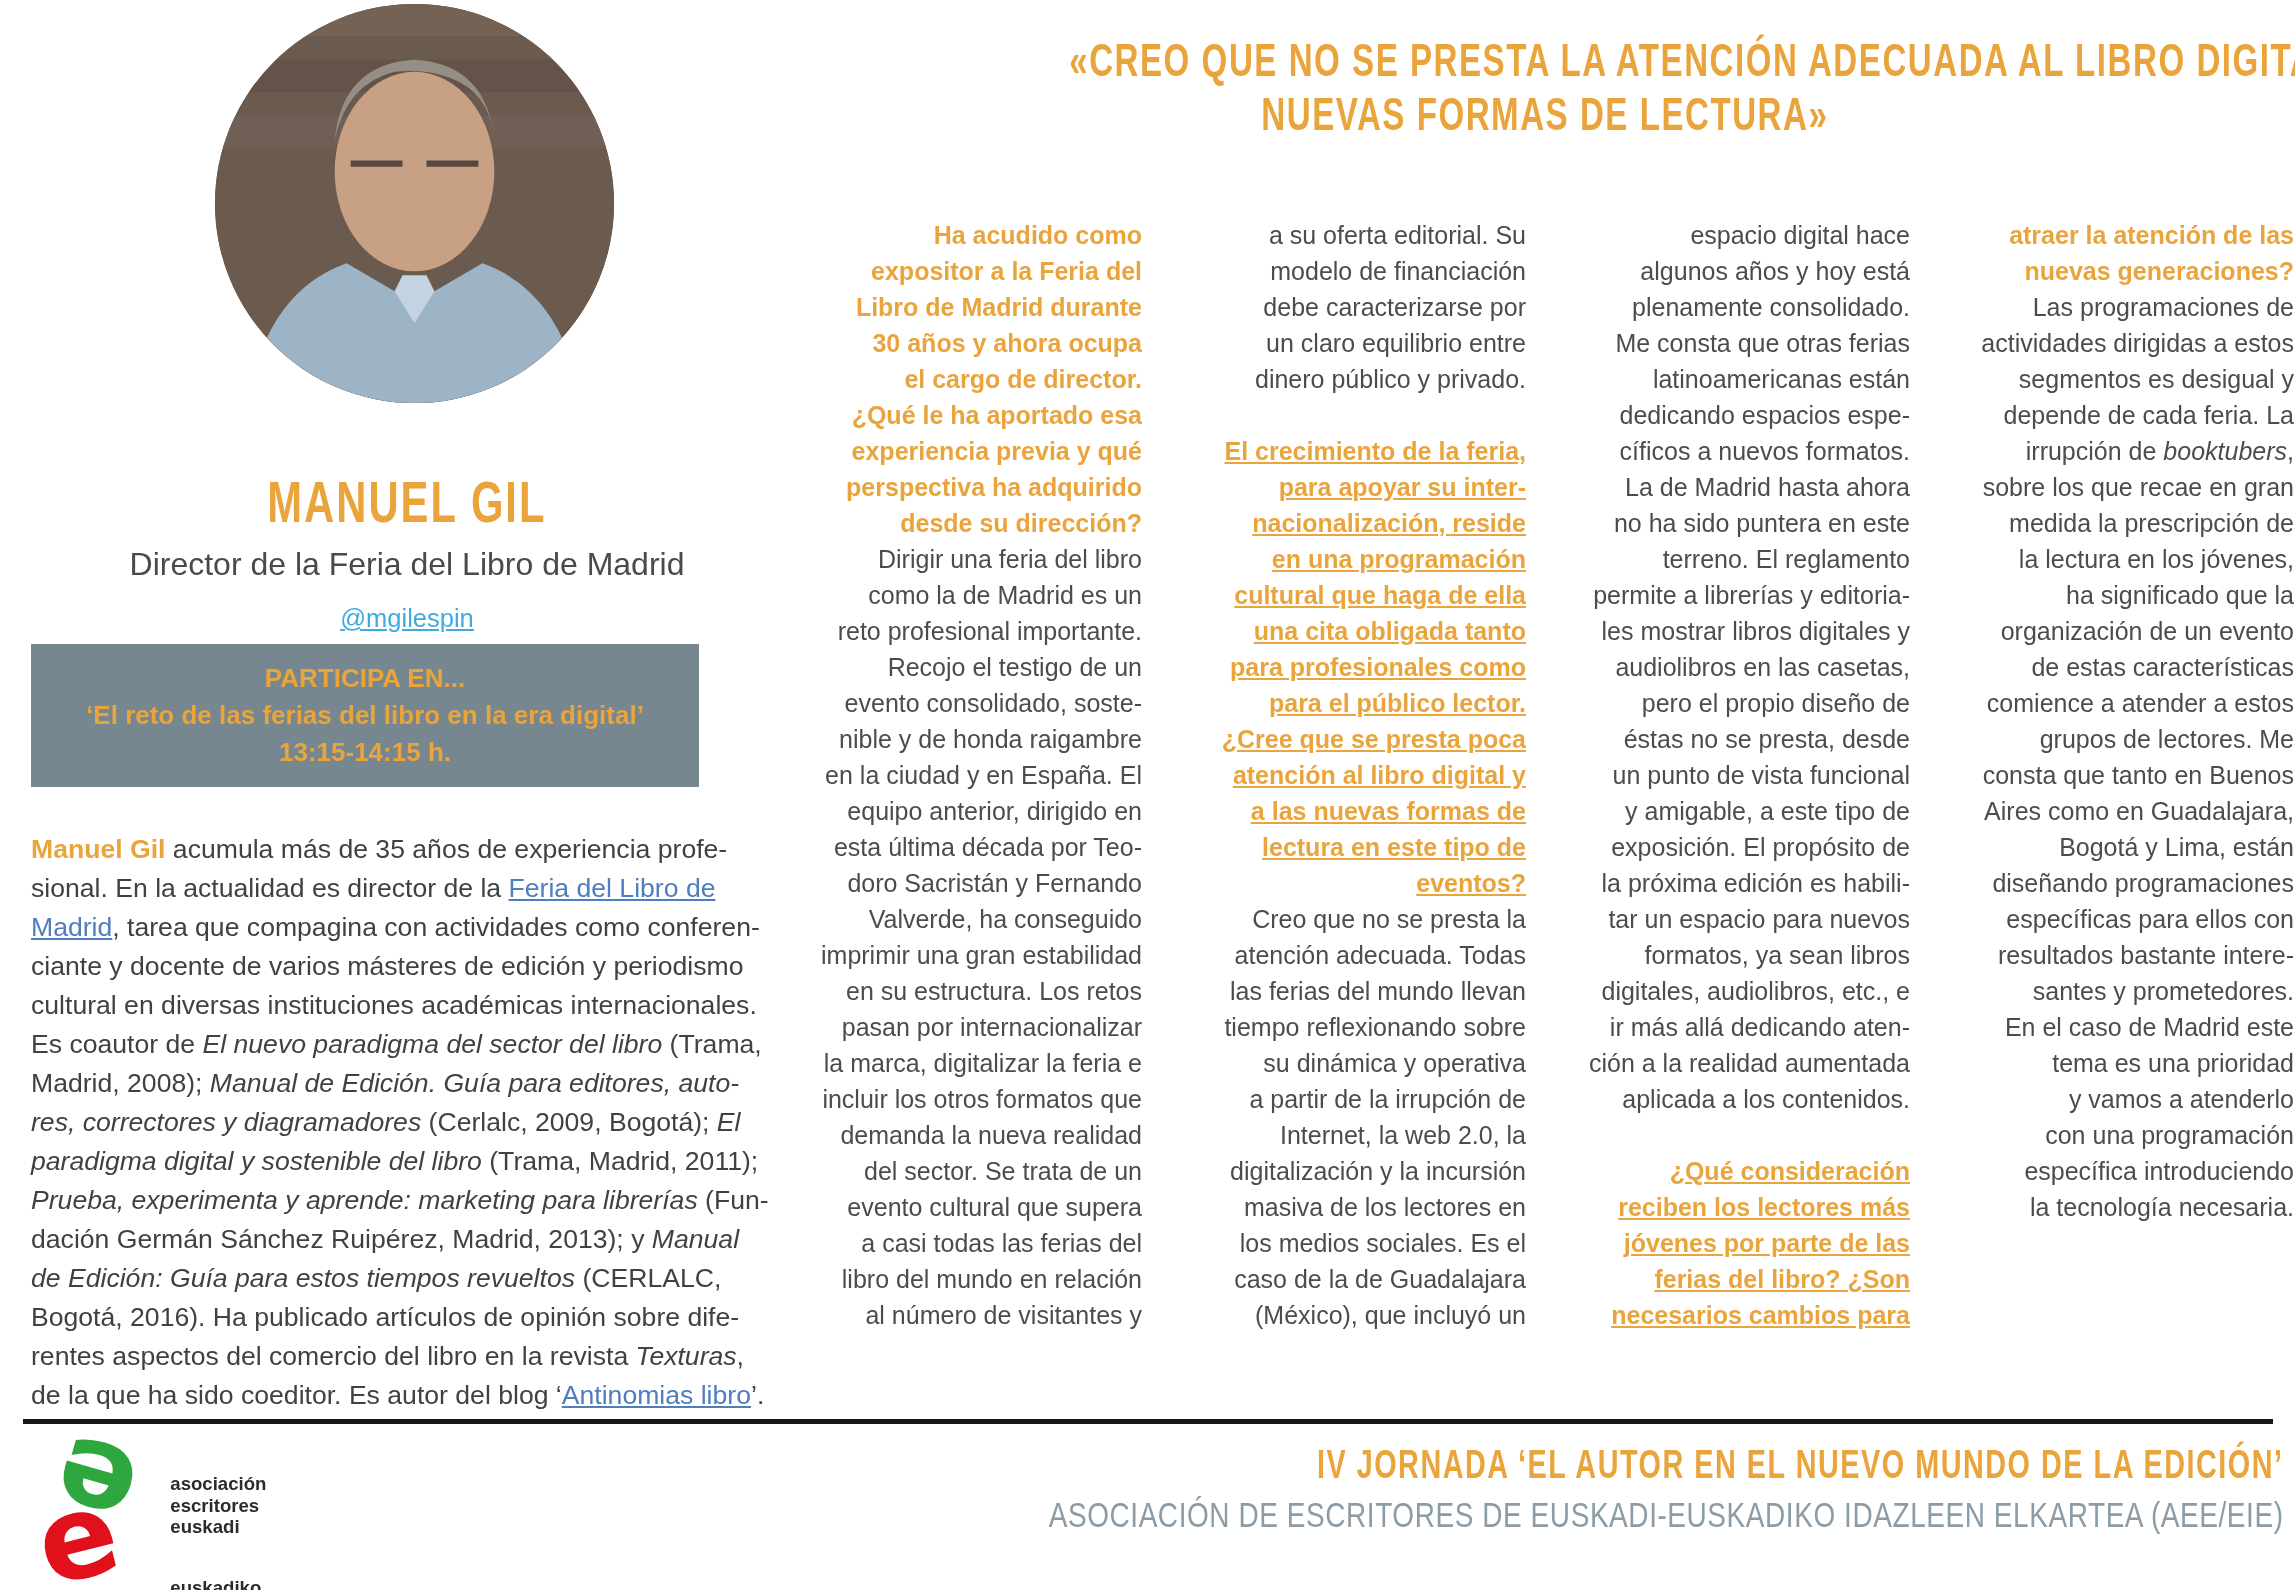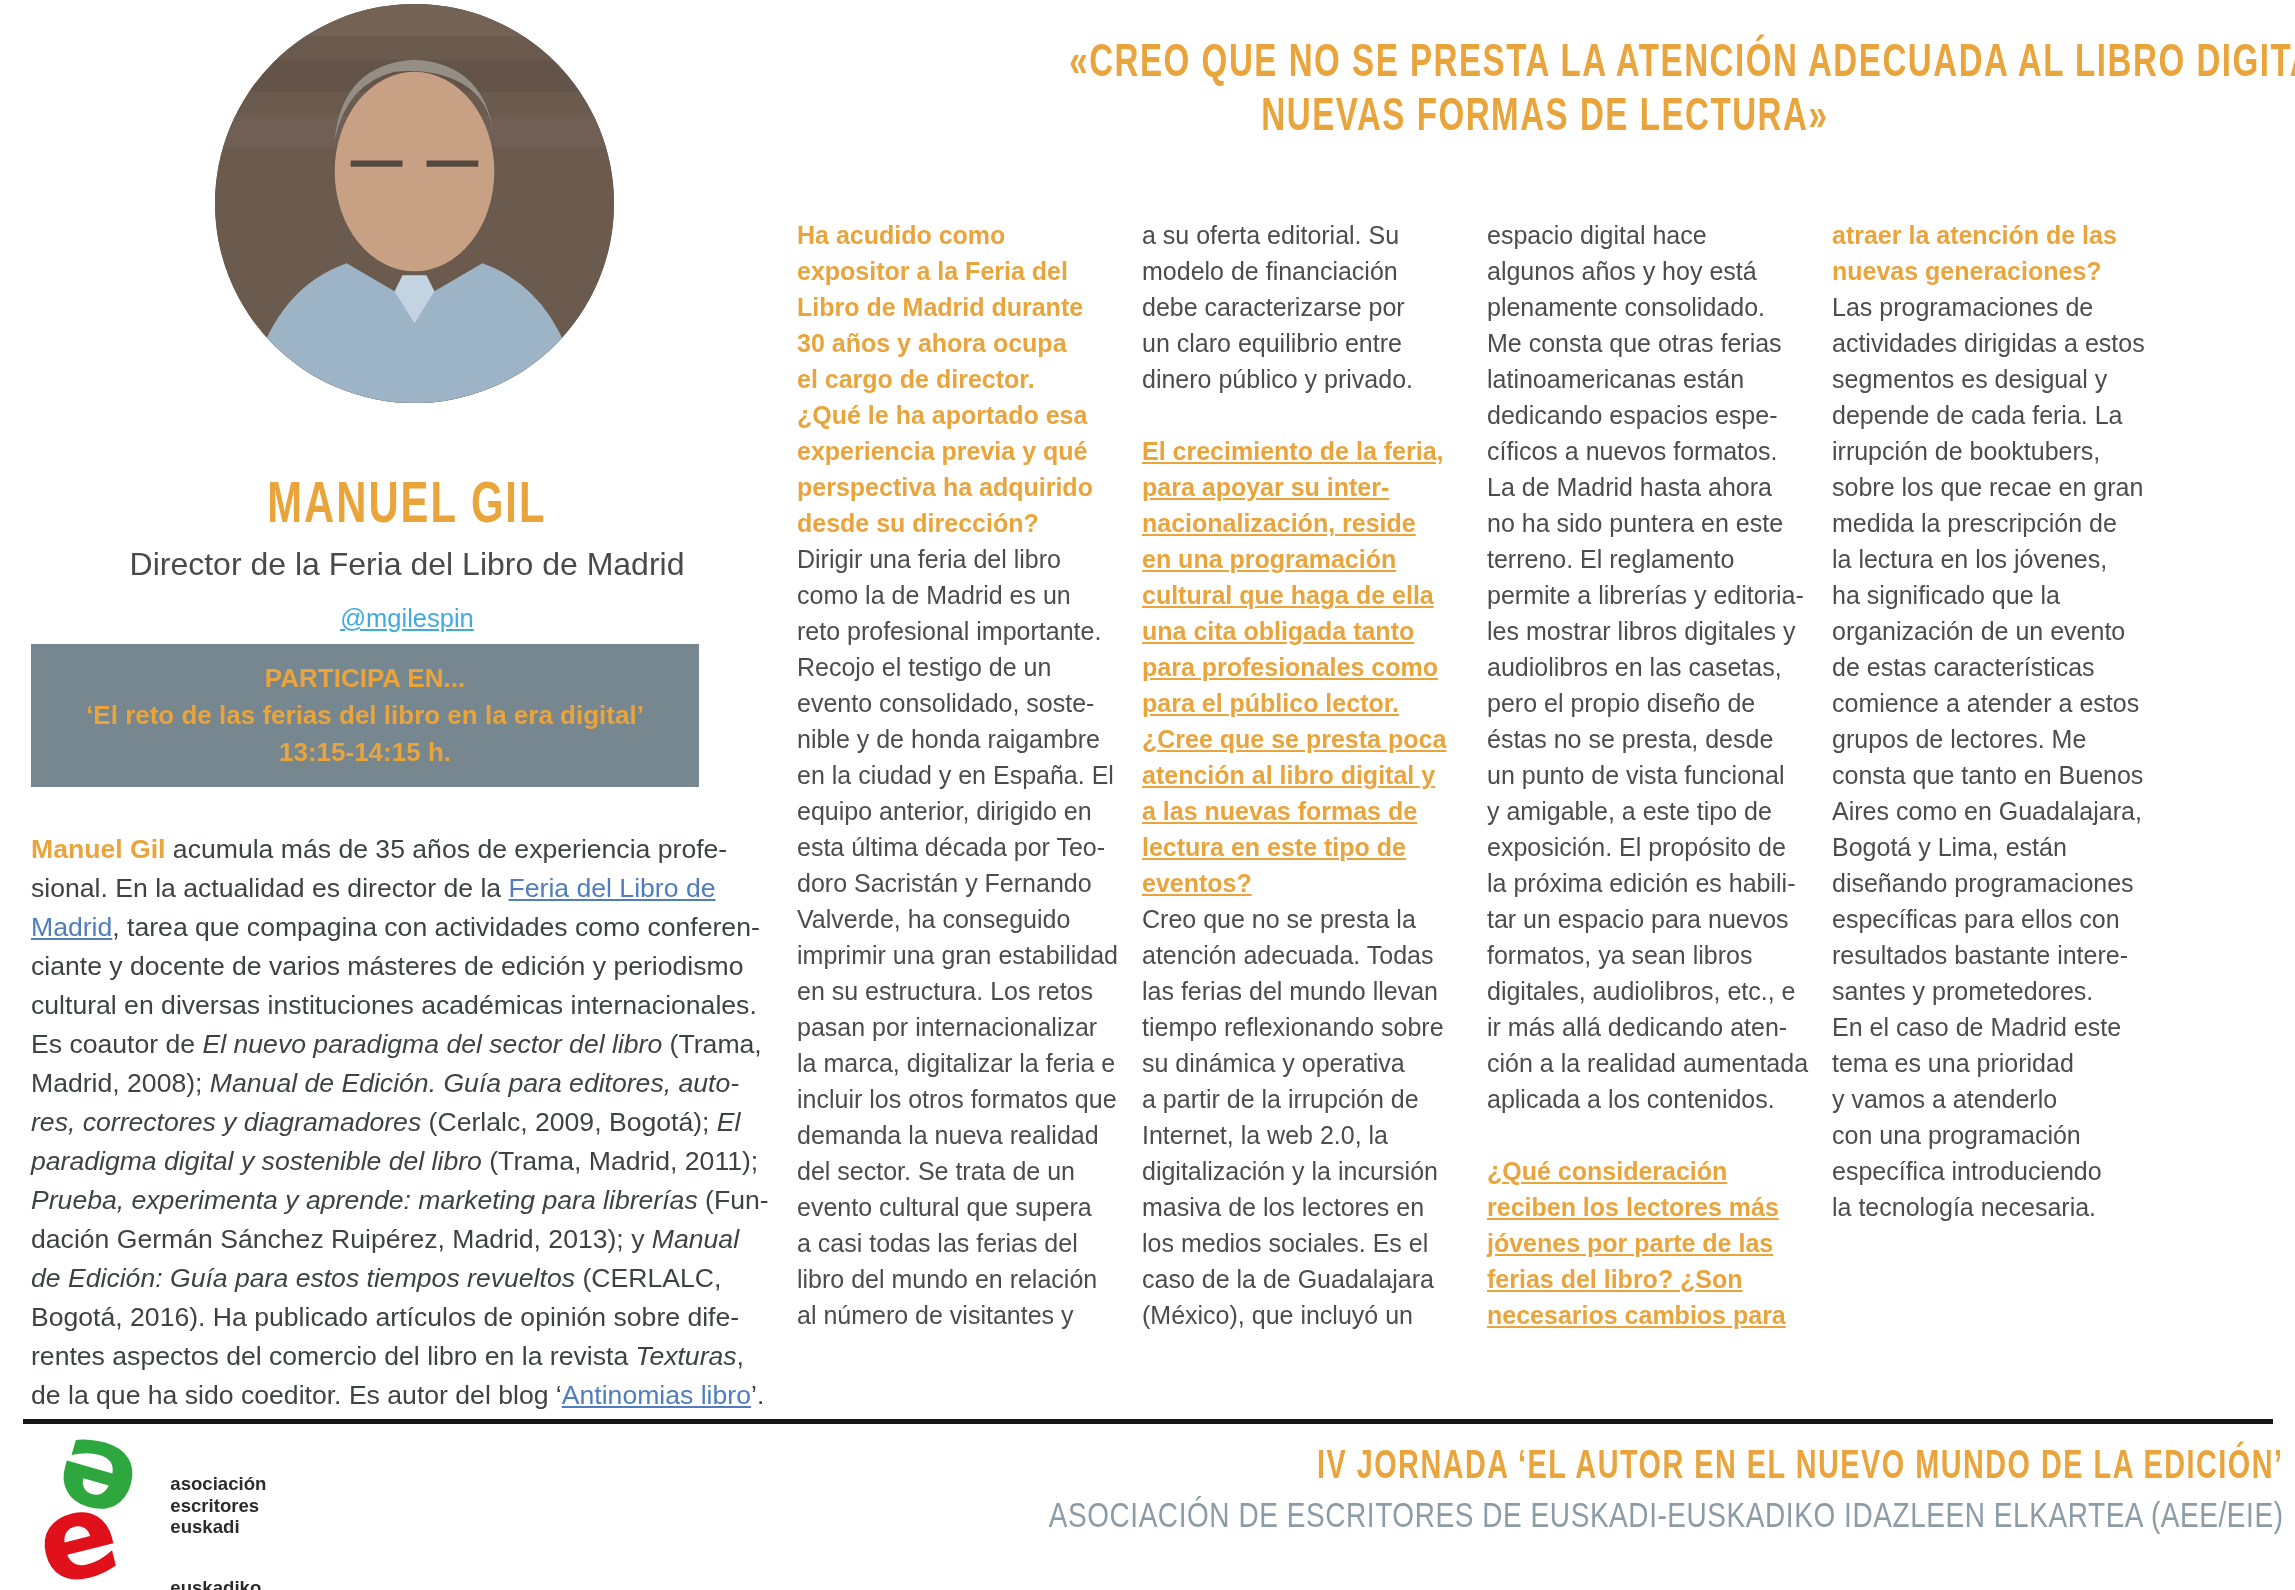--- a/index.html
+++ b/index.html
@@ -33,27 +33,27 @@
   .bio .strong-orange{color:#e9a43c;font-weight:bold;}
   .bio .italic{font-style:italic;}
   .bio .link{color:#4f7dbe;text-decoration:underline;cursor:pointer;}
   
   .headline{
     position:absolute;left:794px;top:33px;width:1502px;text-align:center;
     font-weight:bold;color:#e9a43c;font-size:46px;line-height:54px;
   }
   .headline .cond{letter-spacing:2.1px;}
   
-  .columns{position:absolute;left:797px;top:217px;display:flex;}
+  .columns{position:absolute;left:797px;top:217px;display:flex;gap:39px;text-align:right;}
   .col{width:345px;}
   .col p{margin:0;white-space:pre-line;font-size:25px;line-height:36px;}
   .col p.q{color:#e9a43c;font-weight:bold;}
   .col p.a{color:#4c4c4c;}
   .col p.q:not(:first-child){margin-top:36px;text-decoration:underline;}
-  .col .italic{}
+  .col .italic{font-style:italic;}
   
   .footer-rule{position:absolute;left:23px;top:1419px;width:2250px;height:4.8px;background:#161616;}
   .logo{position:absolute;left:41px;top:1437px;display:flex;}
   .logo-mark{width:110px;height:148px;position:relative;}
   .logo-mark .e{position:absolute;font-weight:bold;font-family:"DejaVu Sans", sans-serif;line-height:1;}
   .logo-mark .e.green{color:#2ea83e;font-size:116px;left:15px;top:-12.4px;transform:rotate(196deg);}
   .logo-mark .e.red{color:#e0111a;font-size:116px;left:-2.8px;top:43px;transform:rotate(-14deg);}
   .logo-text{margin-left:19.3px;padding-top:15px;font-size:18.6px;line-height:21.4px;font-weight:bold;color:#2b2b2b;white-space:pre-line;}
   .logo-text .blk+.blk{margin-top:18px;}
   .footer-right{position:absolute;right:11px;top:1441px;width:1794px;text-align:right;}

